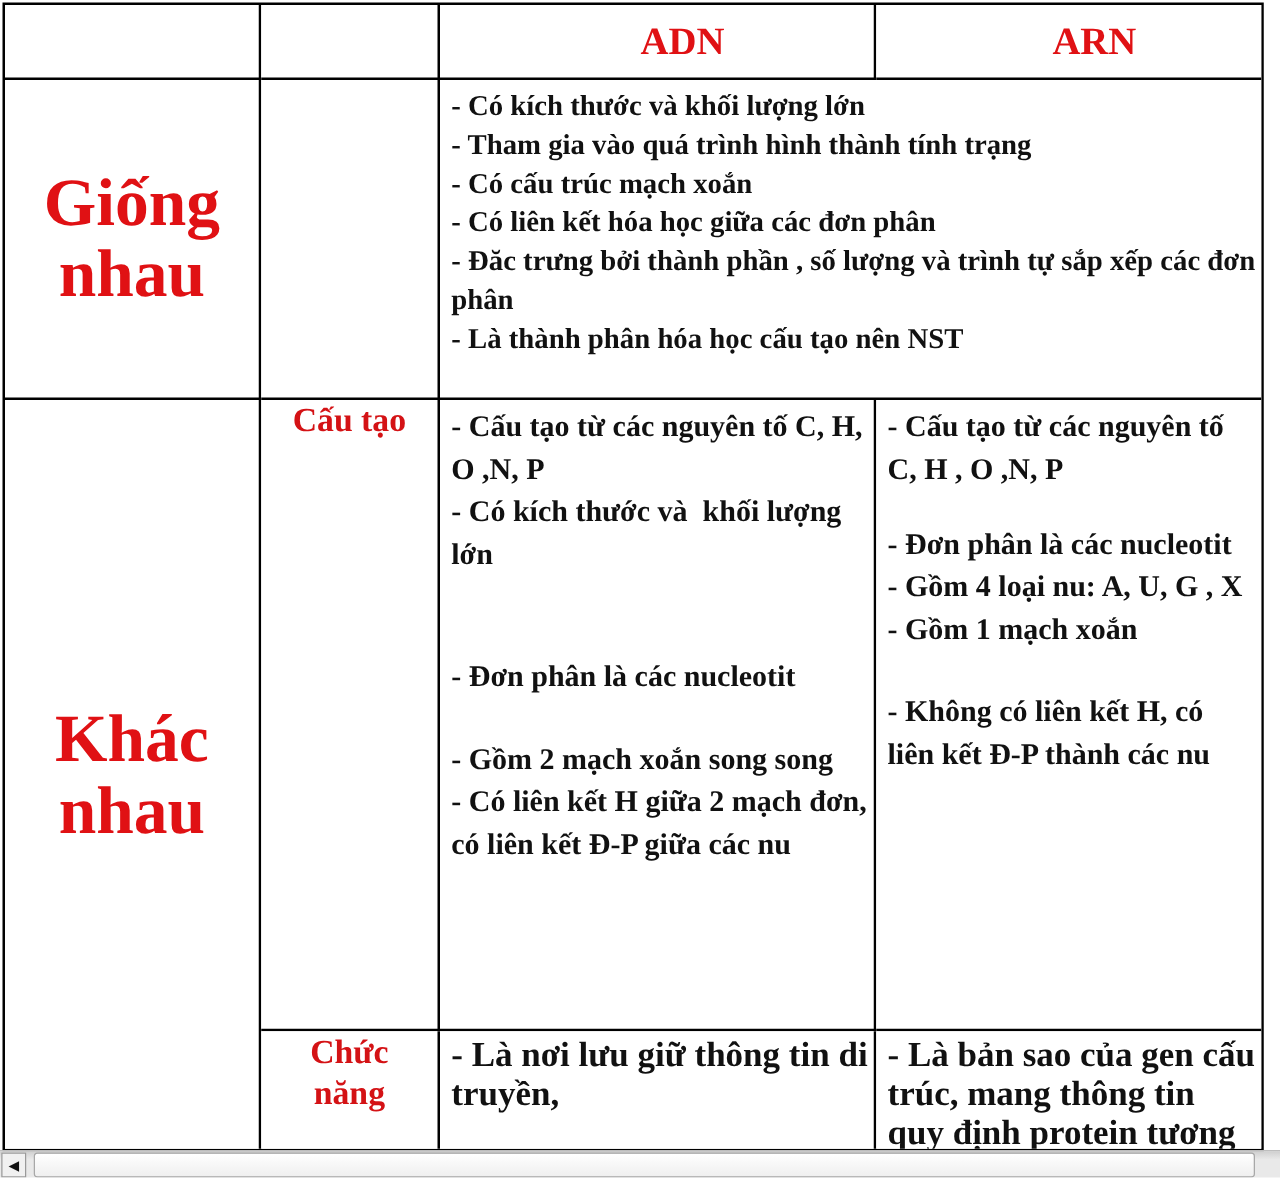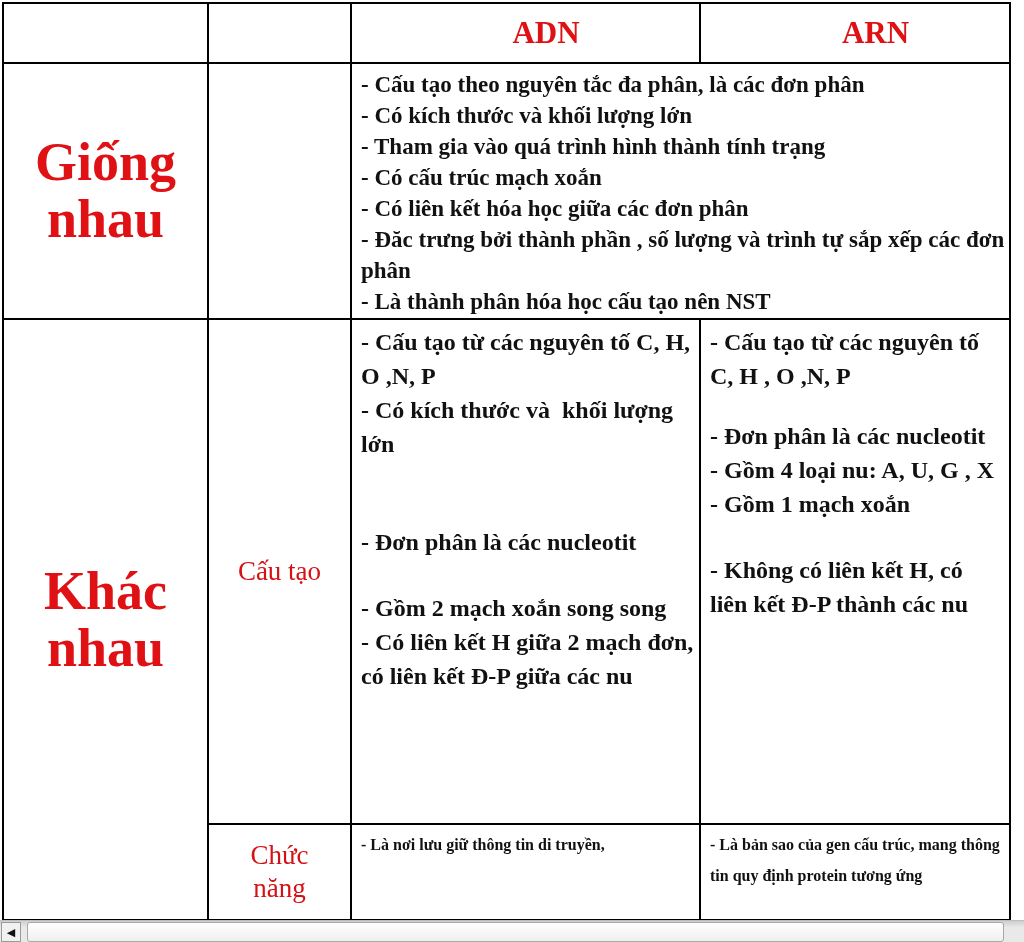--- a/index.html
+++ b/index.html
@@ -55,36 +55,35 @@
     justify-content: center;
     color: #e01114;
     font-weight: bold;
     font-size: 54px;
     line-height: 57px;
   }
   .sub-label {
     display: flex;
     flex-direction: column;
     align-items: center;
-    justify-content: center;
     color: #d41215;
-    font-weight: normal;
+    font-weight: bold;
     font-size: 27px;
     line-height: 33px;
   }
 
   
   .text-cell {
     padding: 5px 4px 0 9px;
     color: #111111;
     font-weight: bold;
   }
   .sim-cell   { font-size: 23px; line-height: 31px; }
   .struct-cell{ font-size: 24px; line-height: 34px; }
-  .func-cell  { font-size: 16px; line-height: 31px; padding-top: 4px; }
+  .func-cell  { font-size: 28px; line-height: 31px; padding-top: 4px; }
   .para { white-space: pre-wrap; }
   .spacer-lg { height: 64px; }
   .spacer-md { height: 32px; }
   .spacer-sm { height: 26px; }
 
   .watermark {
     color: #c03a3a;
     font-style: italic;
     font-size: 22px;
     margin-left: 55px;
@@ -151,21 +150,20 @@
     <div class="cell bb head-cell">
       <span>ARN</span>
     </div>
 
     <div class="cell br bb big-label">
       <span>Giống</span>
       <span>nhau</span>
     </div>
     <div class="cell br bb"></div>
     <div class="cell bb text-cell sim-cell" style="grid-column: 3 / 5;">
-      <div class="para">- Cấu tạo theo nguyên tắc đa phân, là các đơn phân</div>
       <div class="para">- Có kích thước và khối lượng lớn</div>
       <div class="para">- Tham gia vào quá trình hình thành tính trạng</div>
       <div class="para">- Có cấu trúc mạch xoắn</div>
       <div class="para">- Có liên kết hóa học giữa các đơn phân</div>
       <div class="para">- Đăc trưng bởi thành phần , số lượng và trình tự sắp xếp các đơn phân</div>
       <div class="para">- Là thành phân hóa học cấu tạo nên NST</div>
     </div>
 
     <div class="cell br big-label" style="grid-row: 3 / 5; grid-column: 1; text-align: right;">
       <span>Khác</span>

